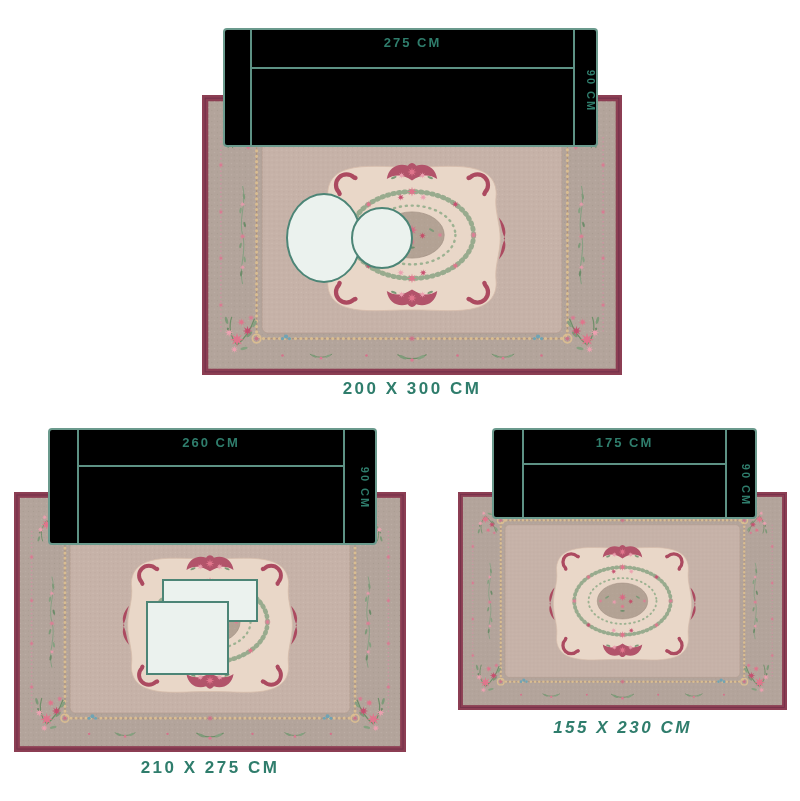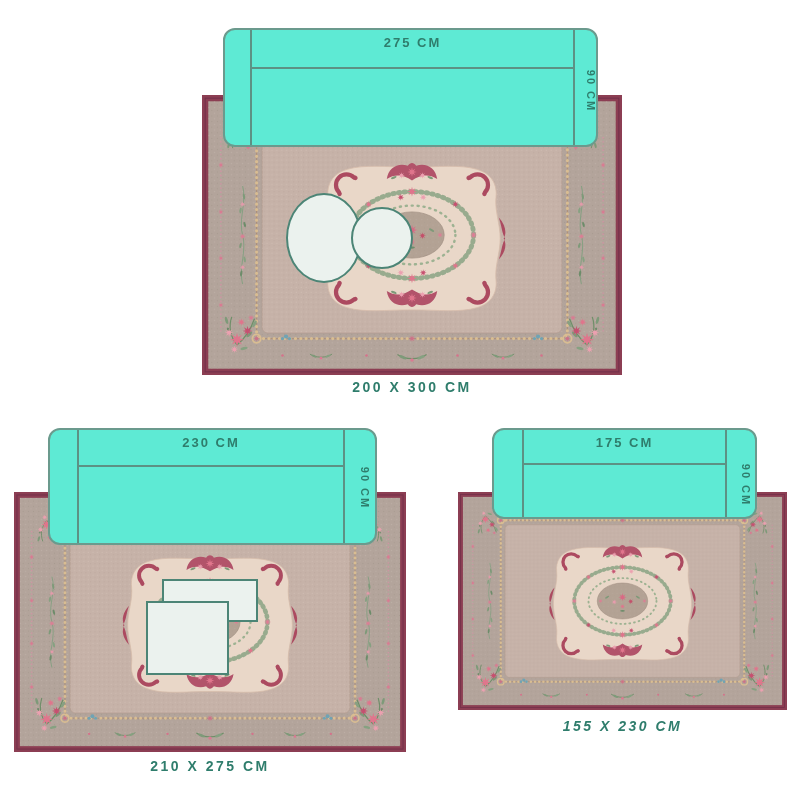--- a/index.html
+++ b/index.html
@@ -5,32 +5,32 @@
   html,body{margin:0;padding:0;background:#ffffff;}
   body{width:800px;height:801px;position:relative;overflow:hidden;
        font-family:"Liberation Sans", sans-serif;}
   .canvas{position:absolute;inset:0;background:#ffffff;}
 
   svg.rug{position:absolute;z-index:1;display:block;}
 
   .table{position:absolute;z-index:2;background:#ebf2ee;border:2px solid #4c8576;box-sizing:border-box;}
   .table.round{border-radius:50%;}
 
-  .sofa{position:absolute;z-index:3;background:#5eead4;border:2px solid #6b9a8d;
-        border-radius:12px;box-sizing:border-box;}
+  .sofa{position:absolute;z-index:3;background:#000000;border:2px solid #6b9a8d;
+        border-radius:4px;box-sizing:border-box;}
   .sofa .arm{position:absolute;top:0;bottom:0;width:2px;background:#5d9184;}
   .sofa .backline{position:absolute;height:2px;background:#5d9184;}
   .sofa .w-label{position:absolute;top:5px;text-align:center;color:#2f7d6c;
                  font-size:13px;font-weight:bold;letter-spacing:2px;white-space:nowrap;}
   .sofa .d-label{position:absolute;width:60px;height:16px;text-align:center;color:#2f7d6c;
                  font-size:11px;font-weight:bold;letter-spacing:2px;white-space:nowrap;
                  transform:rotate(90deg);}
 
   .caption{position:absolute;z-index:4;text-align:center;color:#2f7d6c;
-           font-size:14px;font-weight:bold;letter-spacing:2.5px;white-space:nowrap;}
+           font-size:17px;font-weight:bold;letter-spacing:2.5px;white-space:nowrap;}
 </style>
 </head>
 <body>
 
 <div class="canvas">
 
   <svg width="0" height="0" style="position:absolute" aria-hidden="true">
     <defs>
       <pattern id="texA" width="8" height="8" patternUnits="userSpaceOnUse">
         <circle cx="2" cy="2" r="0.9" fill="#bdafa6"></circle>
@@ -224,21 +224,21 @@
       <use href="#rugsym"></use>
     </svg>
 
     <div class="table" style="left:162px;top:579px;width:96px;height:43px;"></div>
     <div class="table" style="left:146px;top:601px;width:83px;height:74px;"></div>
 
     <div class="sofa" style="left:48px;top:428px;width:329px;height:117px;">
       <div class="arm" style="left:27px;"></div>
       <div class="arm" style="right:30px;"></div>
       <div class="backline" style="left:27px;right:30px;top:35px;"></div>
-      <div class="w-label" style="left:29px;right:32px;">230 CM</div>
+      <div class="w-label" style="left:29px;right:32px;">260 CM</div>
       <div class="d-label" style="left:283px;top:50px;">90 CM</div>
     </div>
 
     <div class="caption" style="left:14px;width:392px;top:758px;">210 X 275 CM</div>
   </section>
 
   <section>
     <svg class="rug" style="left:458px;top:492px;width:329px;height:218px" viewBox="0 0 600 400" preserveAspectRatio="none">
       <use href="#rugsym"></use>
     </svg>

